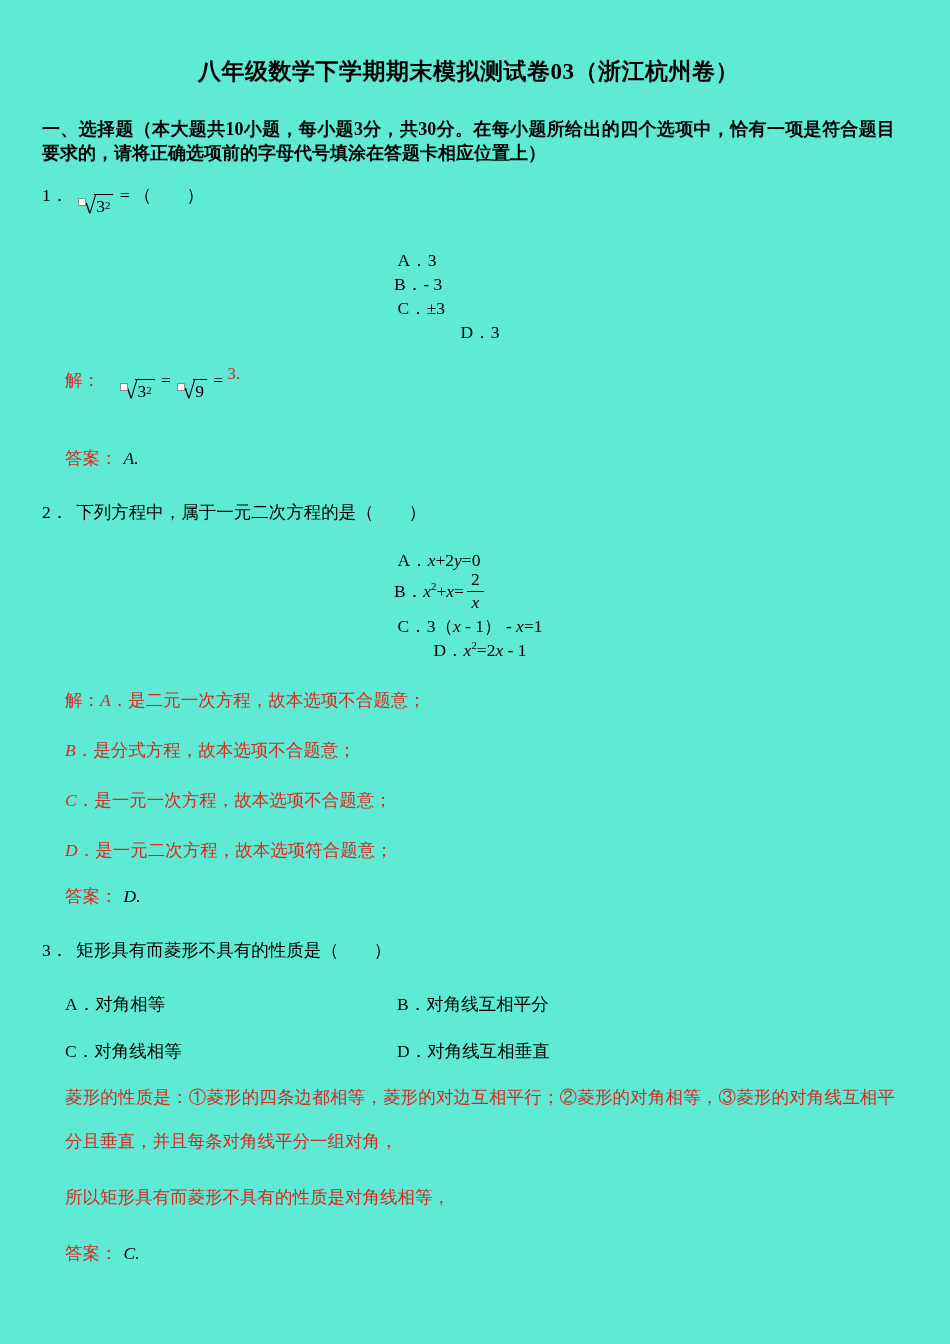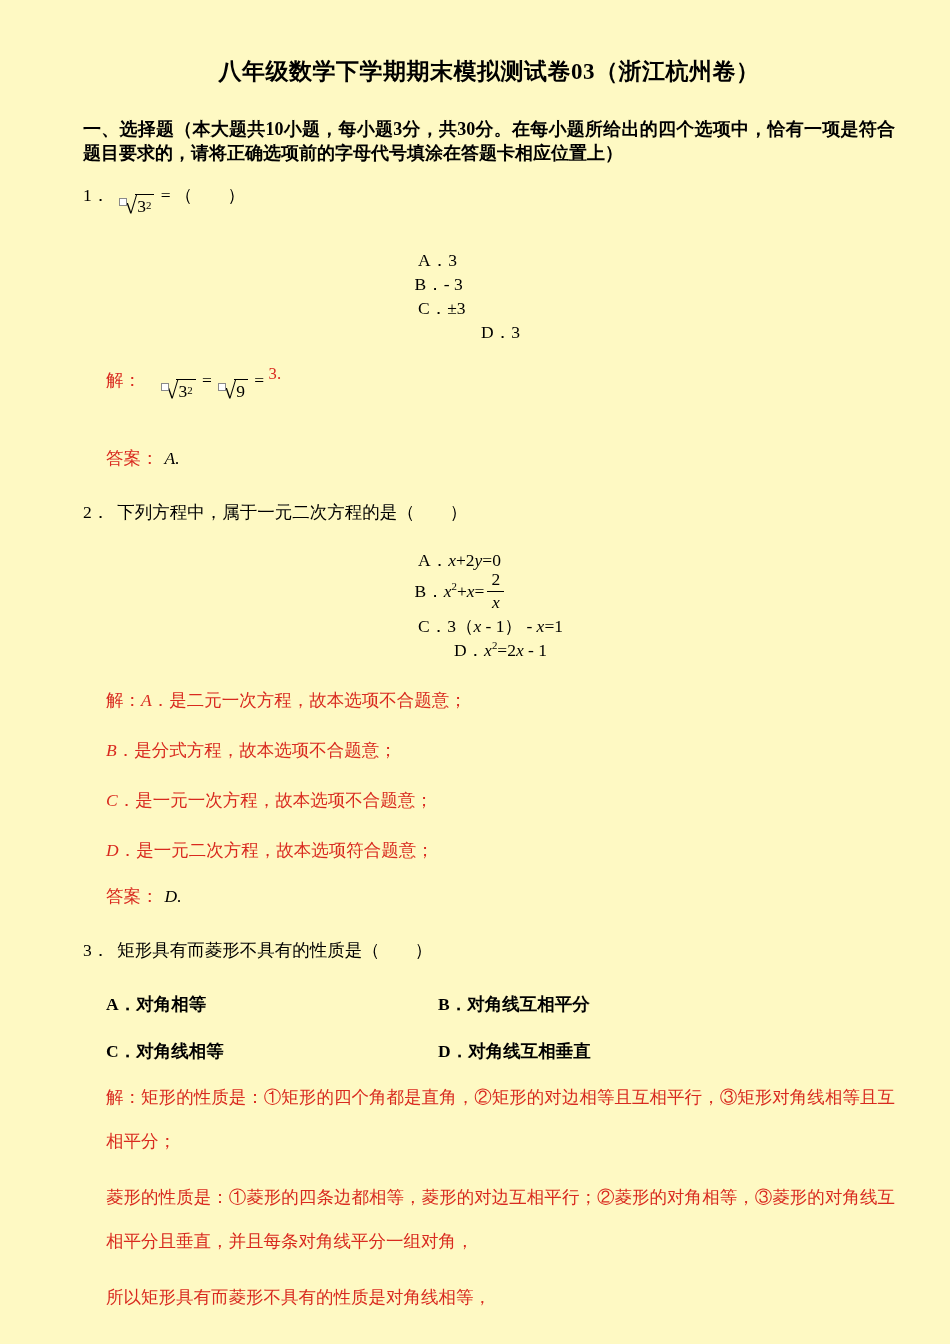--- a/index.html
+++ b/index.html
@@ -3,23 +3,23 @@
 <meta charset="utf-8">
 <style>
   :root{
     --red:#d92a1f;
     --ink:#000;
   }
   html,body{margin:0;padding:0;background:#fff;}
   .page{
     position:relative;
     width:950px;height:1344px;
-    background:#fef9c3;
+    background:#5eead4;
     box-sizing:border-box;
-    padding:48px 55px 0 83px;
+    padding:48px 55px 0 42px;
     font-family:"Liberation Serif","DejaVu Serif",serif;
     font-size:17.5px;
     color:var(--ink);
     overflow:hidden;
   }
   .title{
     font-size:23px;
     font-weight:bold;
     text-align:center;
     margin:8px 0 30px 0;
@@ -35,21 +35,21 @@
   .line{white-space:nowrap;}
   .qstem{margin-top:18px;}
   .qnum{margin-right:8px;}
   .indent{padding-left:23px;}
   
   .opts4{display:flex;align-items:center;flex-direction:column;}
   .opts4 .opt{display:inline-block;}
   .opts4 .w1{width:165px;}
   .opts4 .w2{width:172px;}
   .opts4 .w3{margin-right:20px;}
-  .opts2{display:flex;font-weight:bold;}
+  .opts2{display:flex;}
   .opts2 .opt{width:332px;}
   
   .math{white-space:nowrap;}
   sup{font-size:.62em;}
   .v{font-style:italic;}
   .red{color:var(--red);}
   .raised{position:relative;top:-7px;font-size:.95em;}
   .rad{display:inline-flex;align-items:flex-start;vertical-align:-5px;margin:0 2px;}
   .idxbox{display:inline-block;width:6px;height:6px;border:1px solid #8a8a8a;margin:4px -3px 0 0;background:#fff;position:relative;z-index:1;}
   .sign{font-size:1.35em;line-height:1;margin-top:0;}
@@ -129,20 +129,19 @@
 
     <div class="opts2 indent gap-opt1">
       <span class="opt">A．对角相等</span>
       <span class="opt">B．对角线互相平分</span>
     </div>
     <div class="opts2 indent gap-opt2">
       <span class="opt">C．对角线相等</span>
       <span class="opt">D．对角线互相垂直</span>
     </div>
 
-    <p class="spara indent">解：矩形的性质是：①矩形的四个角都是直角，②矩形的对边相等且互相平行，③矩形对角线相等且互相平分；</p>
     <p class="spara indent">菱形的性质是：①菱形的四条边都相等，菱形的对边互相平行；②菱形的对角相等，③菱形的对角线互相平分且垂直，并且每条对角线平分一组对角，</p>
     <p class="spara indent">所以矩形具有而菱形不具有的性质是对角线相等，</p>
 
     <div class="line indent ans-line"><span class="red">答案：</span><span class="ansletter">C.</span></div>
   </div>
 
 </div>
 
 </body></html>

